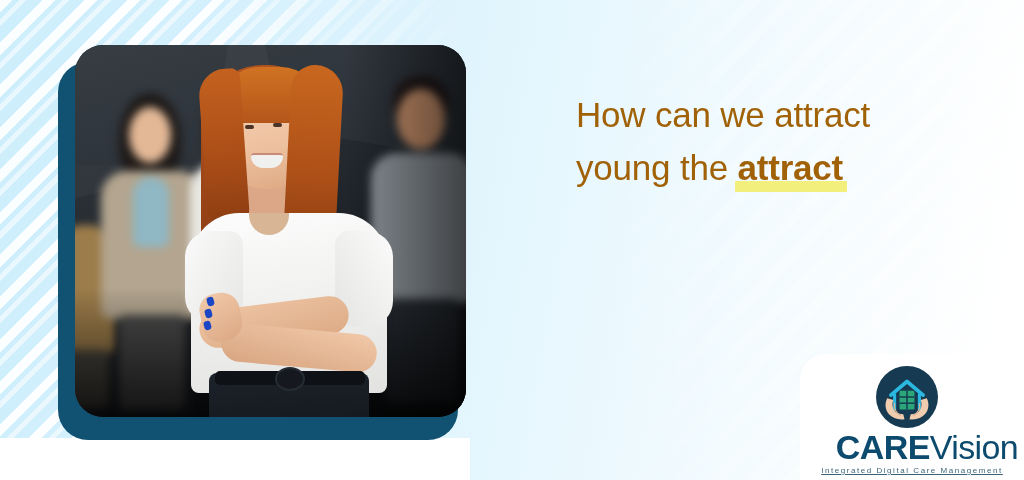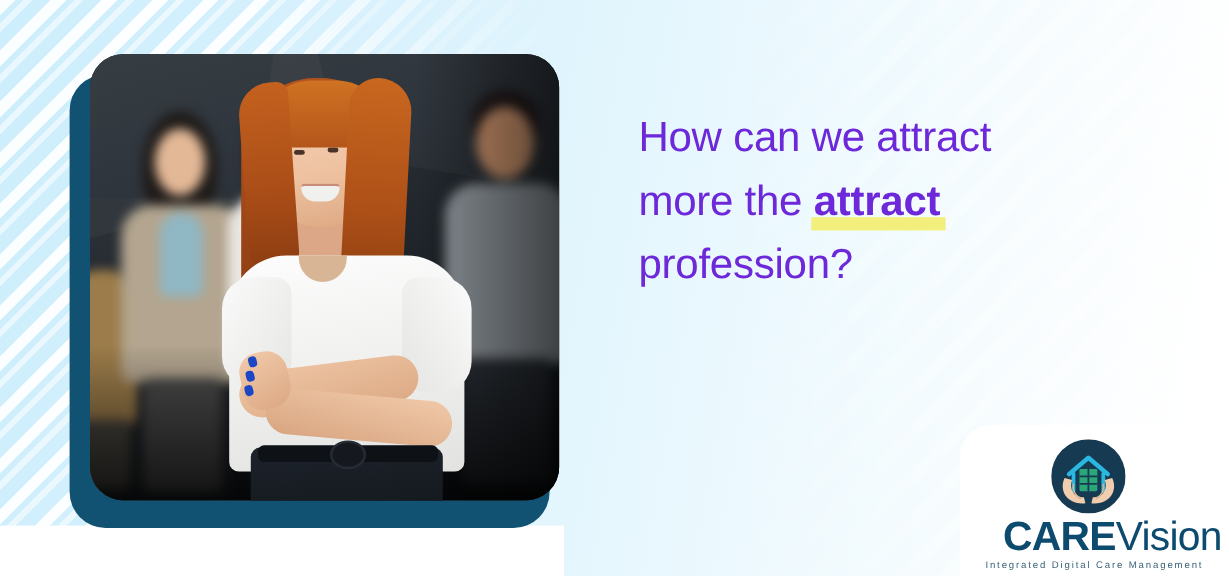--- a/index.html
+++ b/index.html
@@ -200,23 +200,23 @@
   }
   .sj-buckle {
     position: absolute; left: 100px; top: 312px; width: 26px; height: 20px;
     background: #15191f; border-radius: 50%;
     border: 2px solid #262c34;
   }
 
   
   .headline {
     position: absolute;
-    left: 532px; top: 88px;
+    left: 576px; top: 88px;
     width: 430px;
-    color: #6d28d9;
+    color: #a16207;
     font-size: 35px;
     line-height: 53px;
     letter-spacing: -0.2px;
   }
   .headline .line { display: block; white-space: nowrap; }
   .hl-strong { font-weight: bold; position: relative; display: inline-block; }
   .hl-strong .hl-mark {
     position: absolute;
     left: -2px; right: -4px;
     bottom: 2px; height: 11px;
@@ -253,20 +253,21 @@
   .wm-vision { font-weight: normal; }
   .logo-tagline {
     position: absolute;
     left: 0; top: 112px;
     width: 224px;
     text-align: center;
     color: #3a6378;
     font-size: 8px;
     letter-spacing: 1.55px;
     white-space: nowrap;
+    text-decoration: underline;
   }
 </style>
 </head>
 <body>
 
 <div id="banner">
 
   <div class="bg-base"></div>
   <div class="bg-stripes"></div>
   <div class="bg-stripes-right"></div>
@@ -333,22 +334,21 @@
         <div class="sj-nail sj-n3"></div>
         <div class="sj-pants"></div>
         <div class="sj-belt"></div>
         <div class="sj-buckle"></div>
       </div>
     </div>
   </div>
 
   <div class="headline">
     <span class="line">How can we attract</span>
-    <span class="line"><span>more the </span><span class="hl-strong"><span class="hl-mark"></span><span>attract</span></span></span>
-    <span class="line">profession?</span>
+    <span class="line"><span>young the </span><span class="hl-strong"><span class="hl-mark"></span><span>attract</span></span></span>
   </div>
 
   <div class="logo-panel">
     <div class="logo-mark">
       <svg viewBox="0 0 100 100" width="62" height="62" aria-hidden="true">
         <circle cx="50" cy="50" r="50" fill="#163a52"></circle>
 
         <path d="M24 47 L50 25 L76 47" fill="none" stroke="#2bb8e0" stroke-width="6" stroke-linecap="round" stroke-linejoin="round"></path>
         <path d="M30 46 L30 70 M70 46 L70 70" stroke="#2bb8e0" stroke-width="5" stroke-linecap="round"></path>
 

